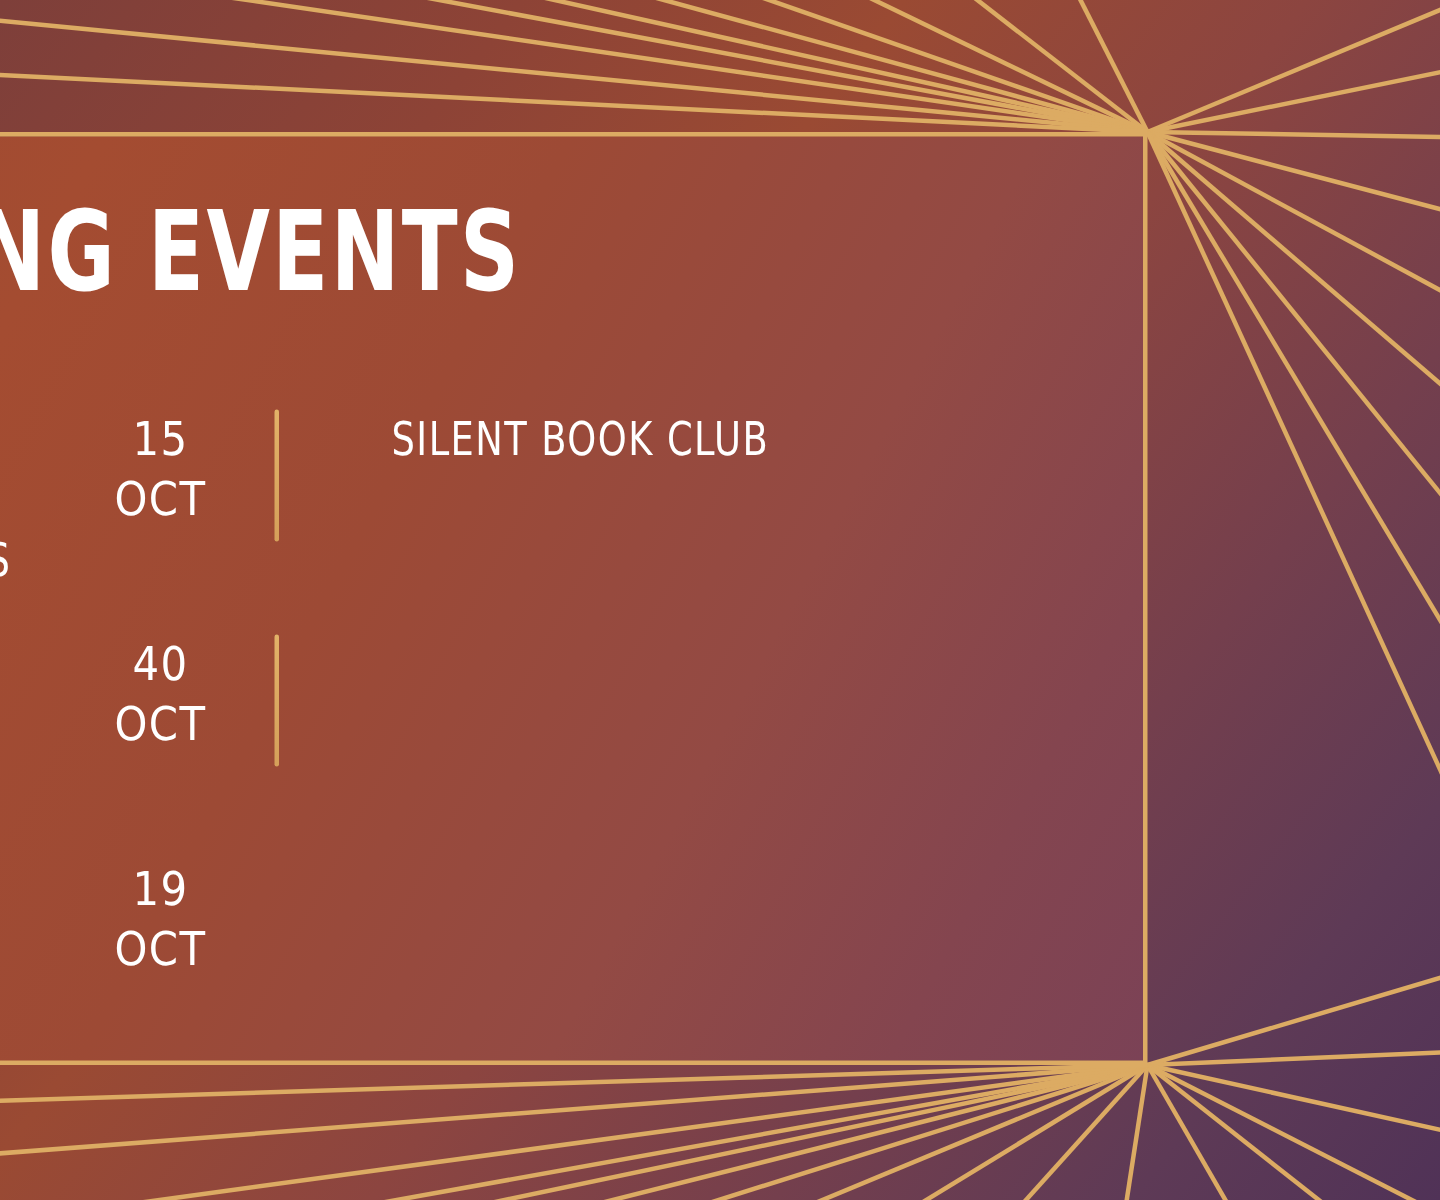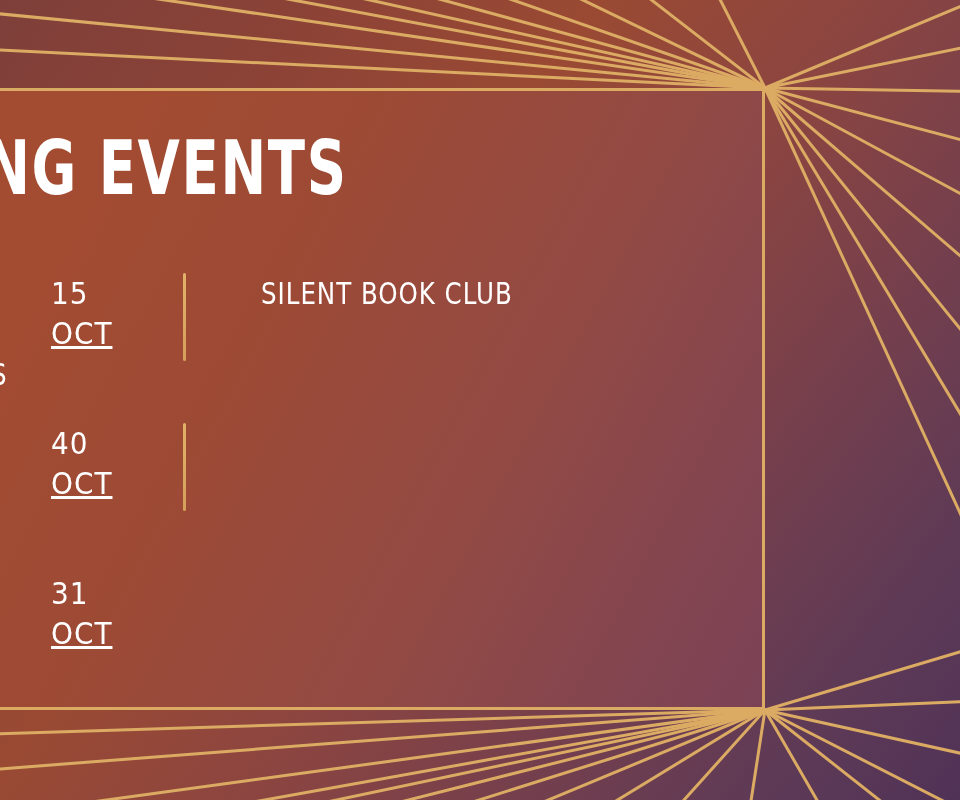--- a/index.html
+++ b/index.html
@@ -101,30 +101,30 @@
     font-size: 31px;
     line-height: 1.30;
     letter-spacing: 1.1px;
     font-family: "DejaVu Sans Condensed", "Liberation Sans Narrow", "Liberation Sans", sans-serif;
     transform: scaleX(0.88);
     transform-origin: left top;
     white-space: pre-line;
   }
   .ev-date {
     width: 112px;
-    text-align: left;
+    text-align: center;
     color: #ffffff;
     font-size: 31px;
     line-height: 1.30;
     letter-spacing: 1px;
     font-family: "DejaVu Sans Condensed", "Liberation Sans Narrow", "Liberation Sans", sans-serif;
     padding-right: 0px;
   }
   .ev-date .d-day { display: block; }
-  .ev-date .d-mon { display: block; text-decoration: underline; }
+  .ev-date .d-mon { display: block; }
   .ev-divider {
     width: 3px;
     align-self: flex-start;
     height: 88px;
     margin-left: 20px;
     margin-right: 0px;
     background: linear-gradient(180deg, #e2b268, #d5a05a);
     border-radius: 2px;
   }
   .ev-divider.hidden { visibility: hidden; }
@@ -223,21 +223,21 @@
             </div>
             <div class="ev-divider"></div>
           </div>
         </div>
 
         <div class="event-row">
           <div class="ev left">
             <div class="ev-name">HALLOWEEN PARTY:
 COSTUME CRAWL</div>
             <div class="ev-date">
-              <span class="d-day">31</span>
+              <span class="d-day">19</span>
               <span class="d-mon">OCT</span>
             </div>
             <div class="ev-divider hidden"></div>
           </div>
           <div class="ev right">
             <div class="ev-name"></div>
           </div>
         </div>
 
       </div>

